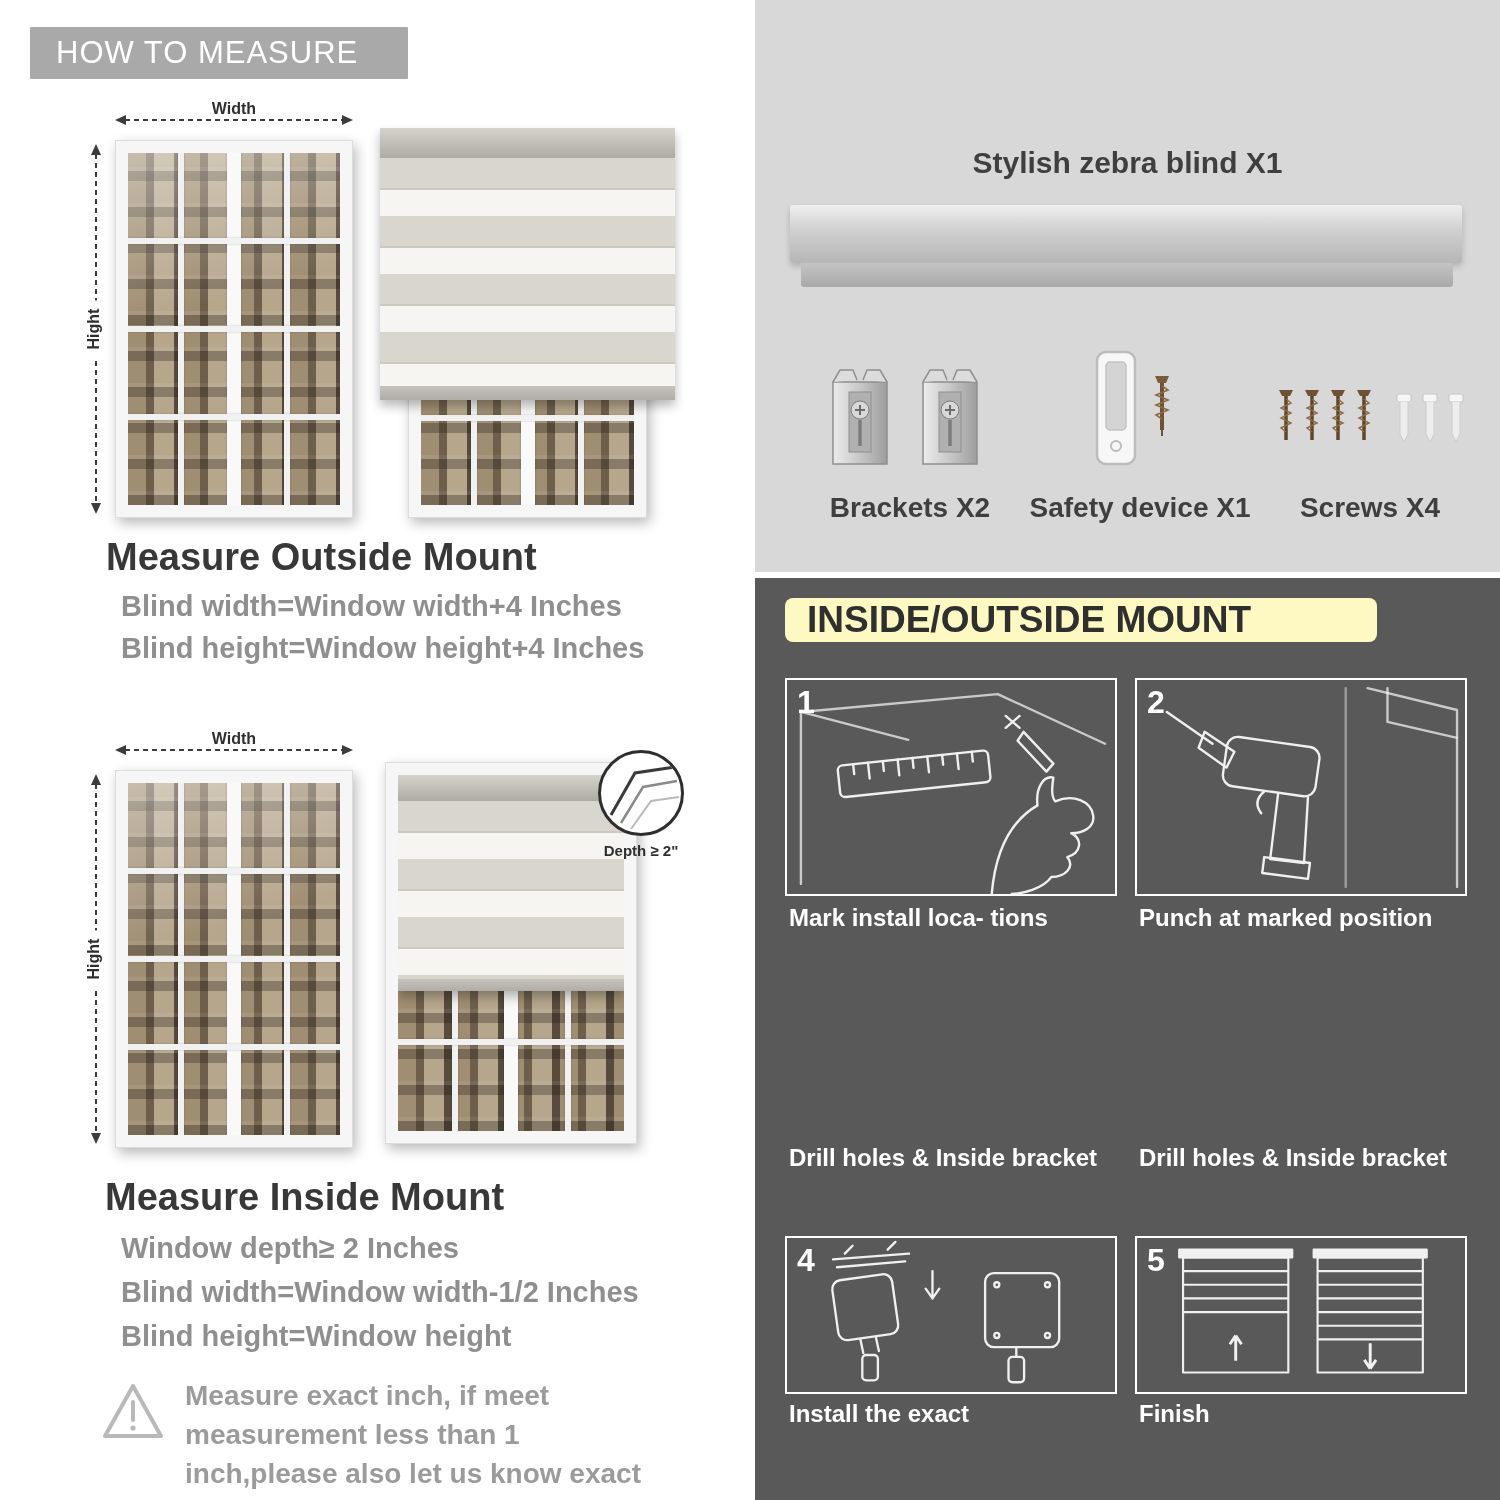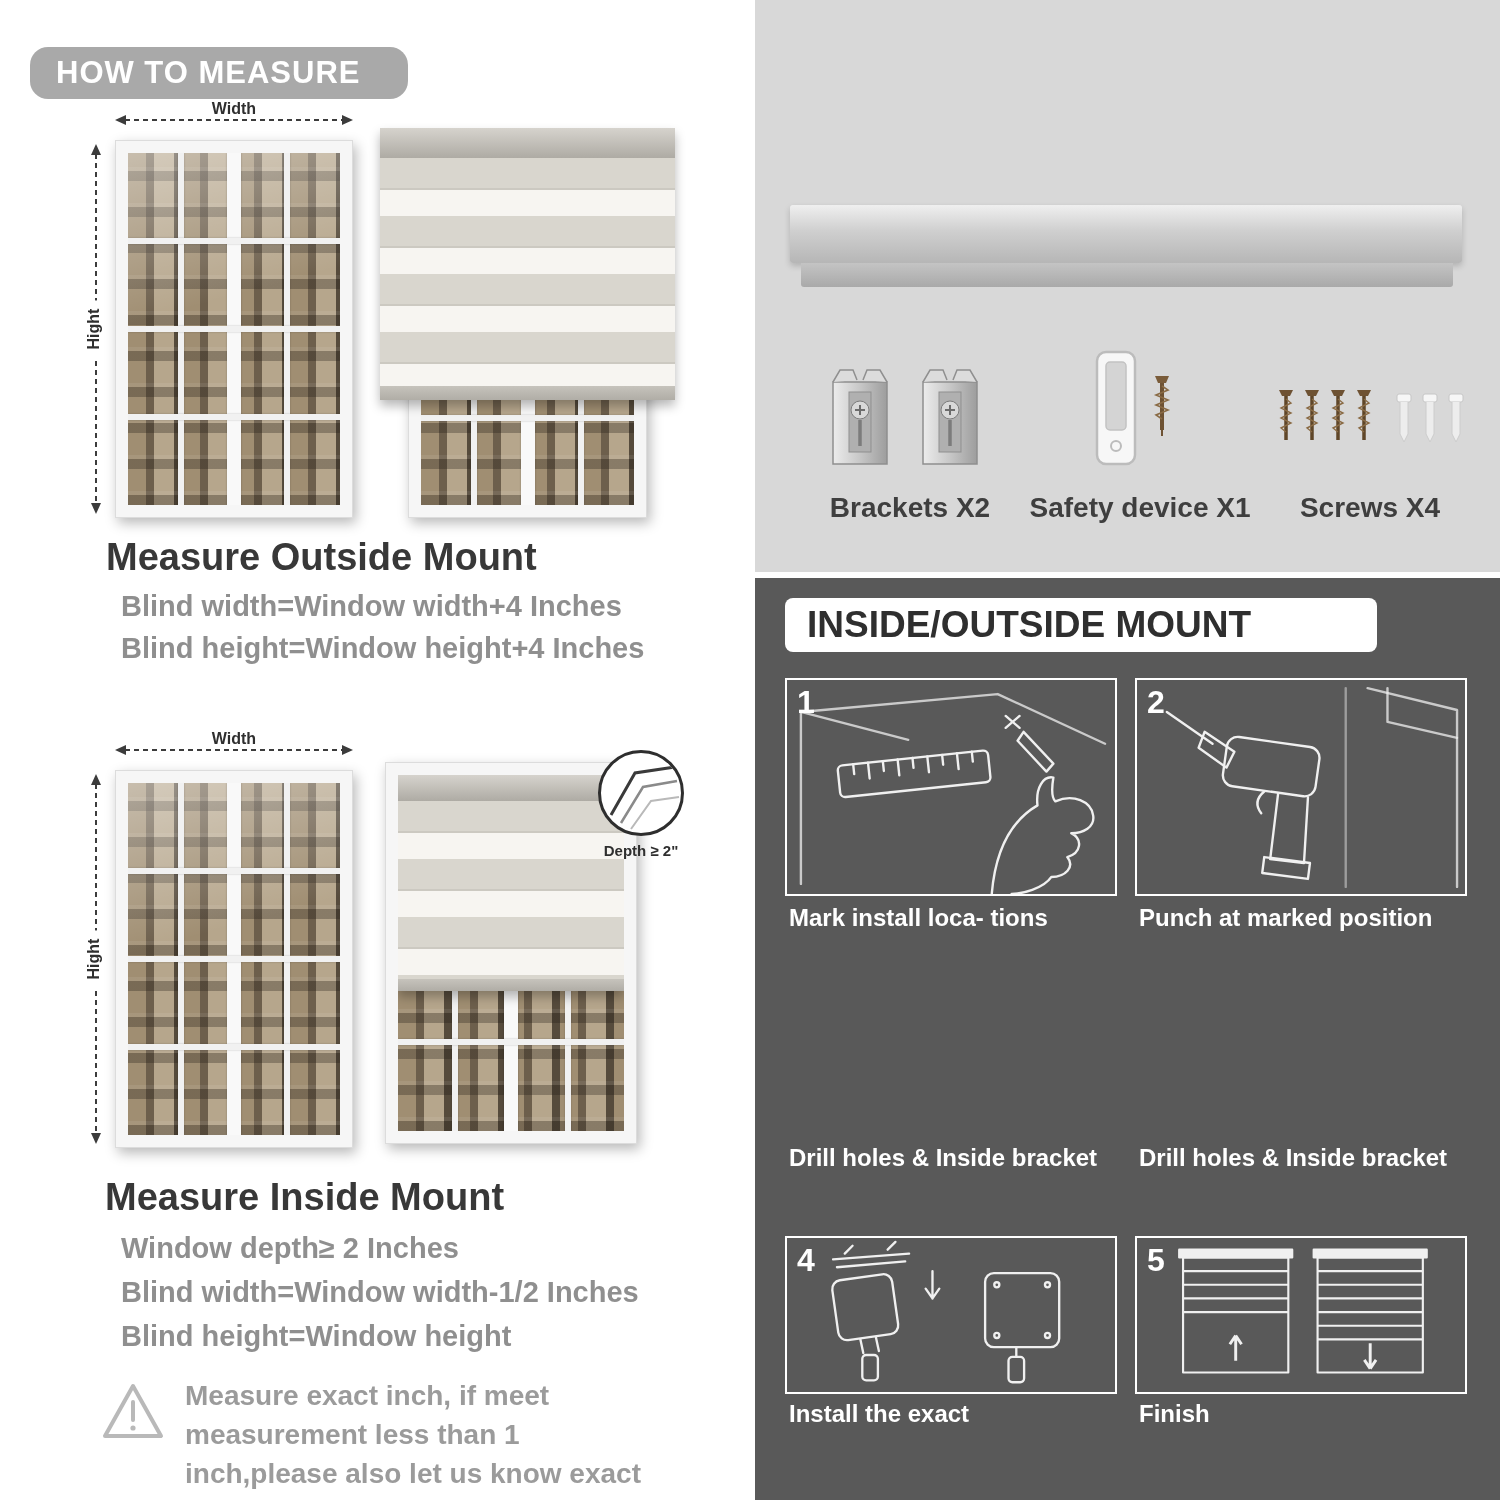--- a/index.html
+++ b/index.html
@@ -3,23 +3,23 @@
 <meta charset="utf-8">
 <style>
   * { margin:0; padding:0; box-sizing:border-box; }
   html,body { width:1500px; height:1500px; }
   body { font-family:"Liberation Sans", sans-serif; background:#ffffff; position:relative; overflow:hidden; }
   .abs { position:absolute; }
 
   
   .pill-gray {
     position:absolute; left:30px; top:27px; width:378px; height:52px;
-    background:#a9a9a9; border-radius:18px; color:#ffffff;
-    font-weight:bold; font-size:31px; letter-spacing:1px;
-    display:flex; align-items:center; padding-left:26px;margin-top:20px;
+    background:#a9a9a9; border-radius:1px; color:#ffffff;
+    font-weight:normal; font-size:31px; letter-spacing:1px;
+    display:flex; align-items:center; padding-left:26px;
   }
   .figure { position:absolute; }
   .winframe {
     position:absolute; background:#f6f6f6; border:1px solid #dcdcdc;
     box-shadow:3px 5px 12px rgba(0,0,0,.28); padding:12px;
   }
   .glass {
     position:absolute; inset:12px; overflow:hidden;
     background:
       linear-gradient(165deg, rgba(255,255,255,.42), rgba(255,255,255,0) 42%),
@@ -67,22 +67,22 @@
   }
   .rail-lip {
     position:absolute; left:46px; top:263px; width:652px; height:24px;
     background:linear-gradient(180deg,#c4c4c4,#a9a9a9); border-radius:0 0 3px 3px;
   }
   .item-label { position:absolute; top:492px; font-size:28px; font-weight:bold; color:#3f3f3f; text-align:center; }
 
   
   .mount-panel { position:absolute; left:755px; top:578px; width:745px; height:922px; background:#595959; }
   .mount-header {
-    position:absolute; left:30px; top:20px; width:592px; height:54px;
-    background:#ffffff; border-radius:8px; color:#2f2f2f;
+    position:absolute; left:30px; top:20px; width:592px; height:44px;
+    background:#fef9c3; border-radius:8px; color:#2f2f2f;
     font-weight:bold; font-size:37px; display:flex; align-items:center; padding-left:22px;
   }
   .step-panel { position:absolute; border:2px solid #ffffff; }
   .step-panel svg { position:absolute; inset:0; width:100%; height:100%; }
   .step-num { position:absolute; top:4px; left:10px; color:#ffffff; font-weight:bold; font-size:32px; z-index:2; }
   .step-sub { font-size:20px; }
   .step-title { position:absolute; top:14px; left:78px; color:#ffffff; font-weight:bold; font-size:24px; z-index:2; }
   .step-caption { position:absolute; color:#ffffff; font-weight:bold; font-size:24px; }
 </style>
 </head>
@@ -209,20 +209,21 @@
 
     <svg class="abs" style="left:100px; top:1380px;" width="66" height="62">
       <path d="M33 6 L61 56 L5 56 Z" fill="none" stroke="#b9b9b9" stroke-width="4" stroke-linejoin="round"></path>
       <line x1="33" y1="22" x2="33" y2="40" stroke="#b9b9b9" stroke-width="4" stroke-linecap="round"></line>
       <circle cx="33" cy="48" r="2.6" fill="#b9b9b9"></circle>
     </svg>
     <div class="warning-text" style="left:185px; top:1376px; width:478px;">Measure exact inch, if meet measurement less than 1 inch,please also let us know exact measurement, please do not leave it</div>
   </section>
 
   <section class="included-panel">
+    <div class="product-label">Stylish zebra blind X1</div>
 
     <div class="rail-main"></div>
     <div class="rail-lip"></div>
 
     
     <svg class="abs" style="left:70px; top:360px;" width="70" height="112">
       <path d="M8 22 h54 v82 h-54 z" fill="url(#metalGrad)" stroke="#8f8f8f" stroke-width="1.5"></path>
       <path d="M8 22 l7 -12 h13 l4 10 M62 22 l-7 -12 h-13 l-4 10" fill="#dcdcdc" stroke="#8f8f8f" stroke-width="1.5"></path>
       <rect x="24" y="32" width="22" height="60" fill="#b0b0b0" stroke="#8f8f8f"></rect>
       <circle cx="35" cy="50" r="9" fill="#d8d8d8" stroke="#7c7c7c"></circle>

